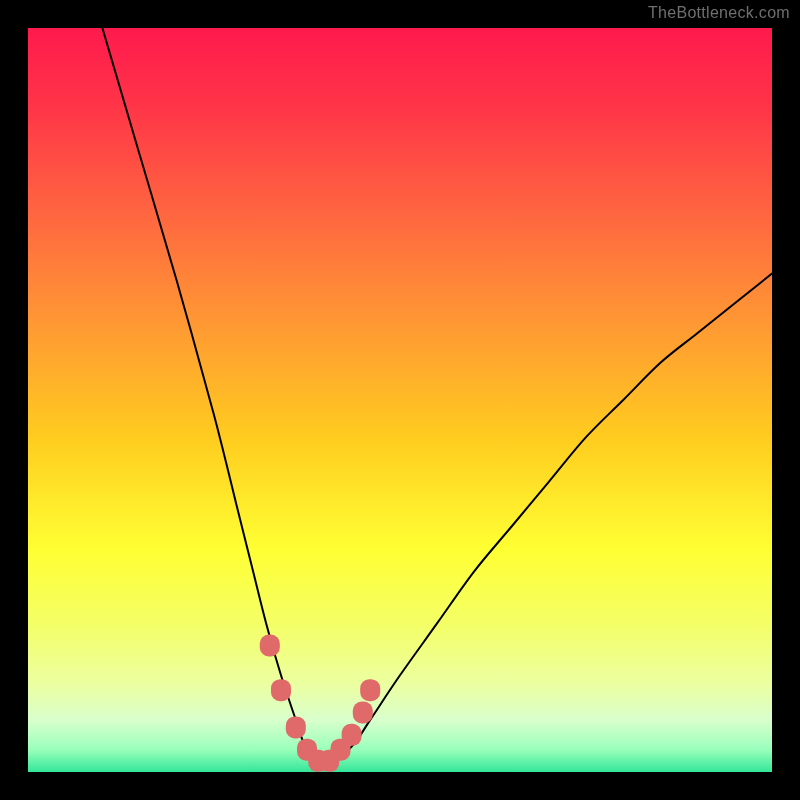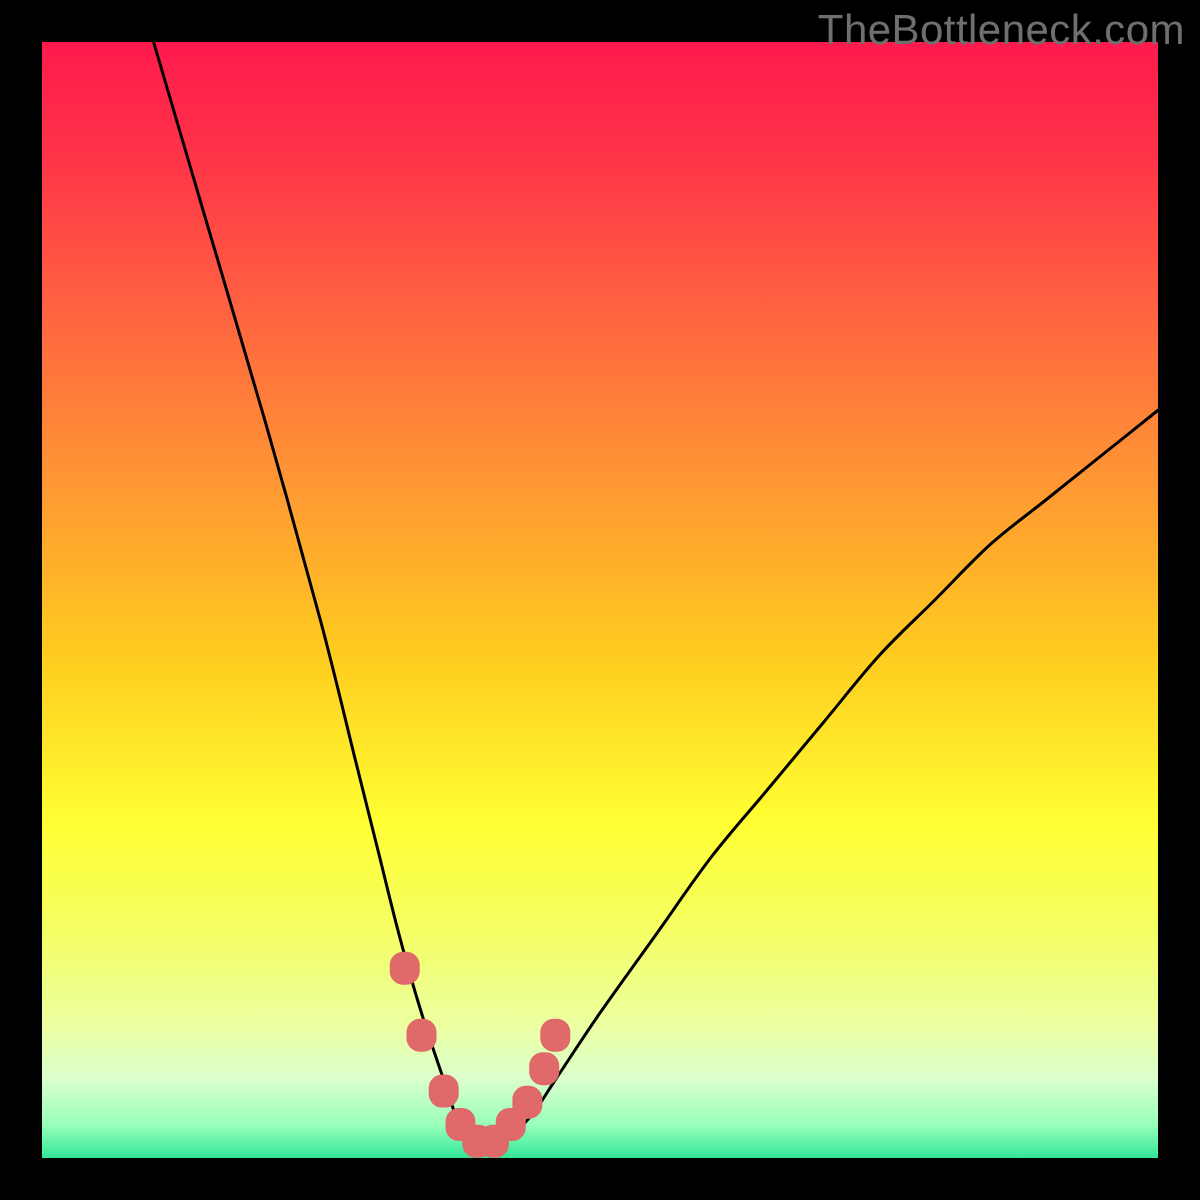--- a/index.html
+++ b/index.html
@@ -17,21 +17,21 @@
     left: 0;
     width: 800px;
     height: 800px;
     background: #000;
   }
   .watermark {
     position: absolute;
     top: 4px;
     right: 10px;
     color: #6f6f6f;
-    font-size: 28px;
+    font-size: 16px;
     letter-spacing: 0.3px;
     font-weight: 400;
     z-index: 10;
   }
   .plot-area {
     position: absolute;
     top: 28px;
     left: 28px;
     width: 744px;
     height: 744px;

